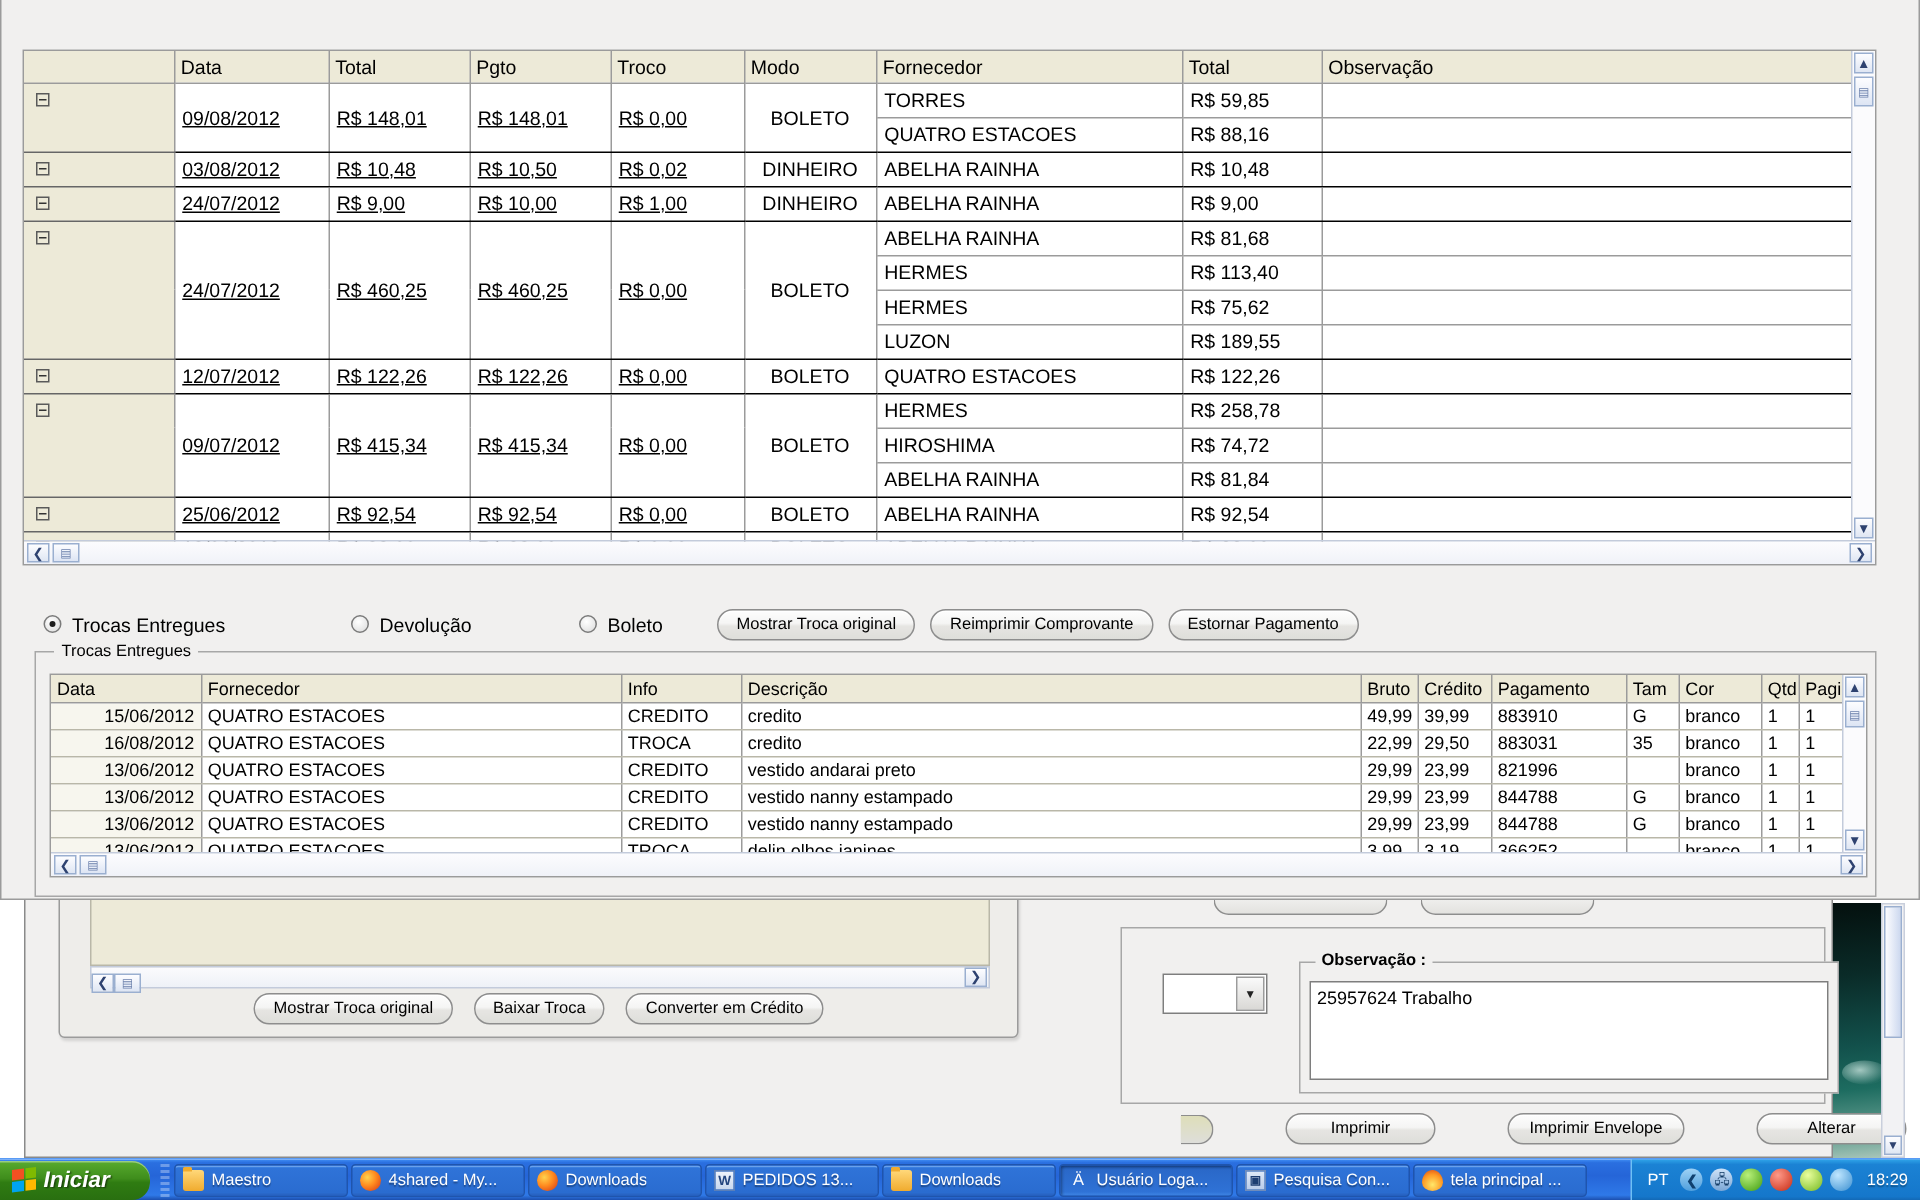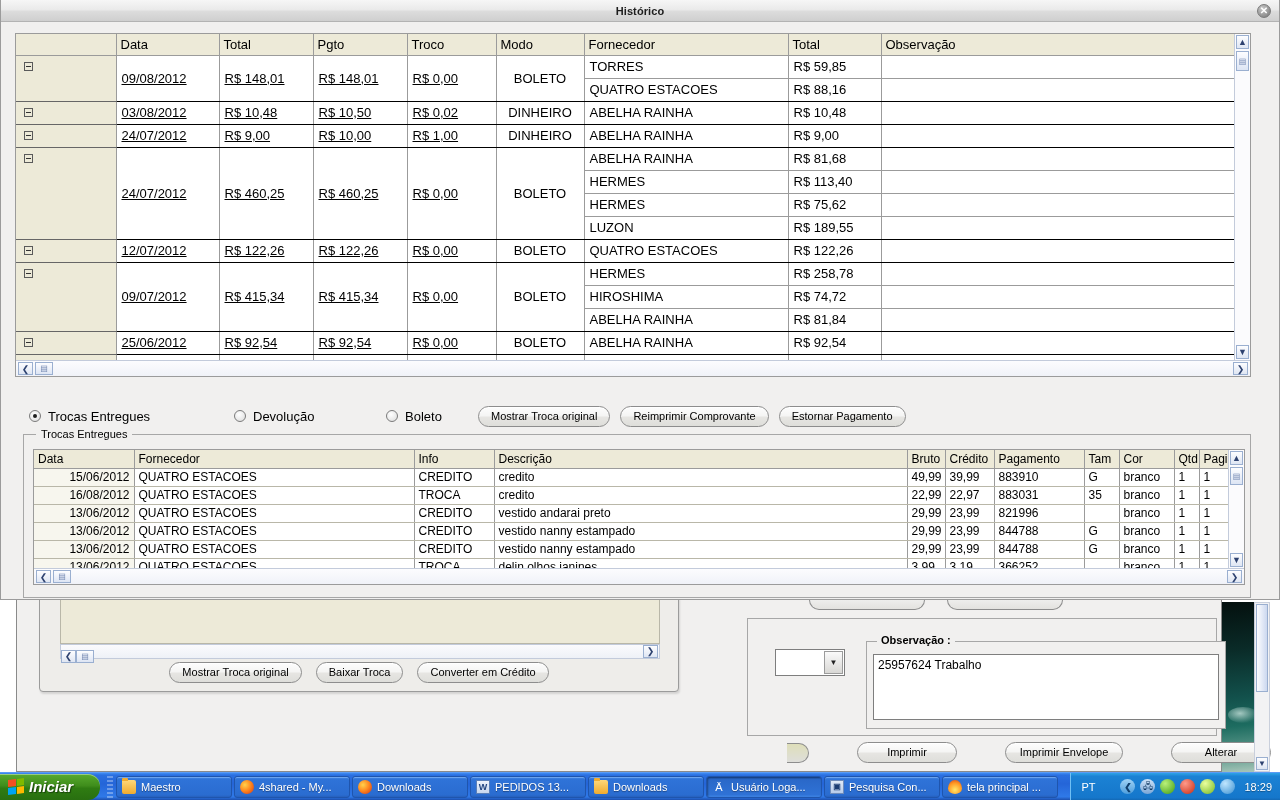--- a/index.html
+++ b/index.html
@@ -479,21 +479,21 @@
     background: radial-gradient(circle at 50% 70%, #ffe76a, #ff9a24 55%, #d93f12 100%);
     border-radius: 50% 50% 50% 50% / 60% 60% 40% 40%;
   }
   #tray {
     margin-left: auto; height: 28px; flex: none;
     display: flex; align-items: center; gap: 5px;
     padding: 0 8px 0 10px;
     background: linear-gradient(to bottom,#2fa3e8 0%,#1b82d4 12%,#1577cb 88%,#1263ad 100%);
     border-left: 1px solid #6fc0f4;
   }
-  #tray .lang { color:#fff; font-size: 11px; margin-right: 20px; }
+  #tray .lang { color:#fff; font-size: 11px; margin-right: 3px; }
   .tray-ico { width: 15px; height: 15px; border-radius: 50%; flex:none;
     display:flex; align-items:center; justify-content:center; font-size:9px; color:#fff; }
   .tray-ico.chev { background: linear-gradient(to bottom,#9fd2f5,#4f9fdd); color:#10406e; font-weight:bold;}
   .tray-ico.net  { background: linear-gradient(to bottom,#cfe3f7,#7aa6d6); color:#123a63; }
   .tray-ico.green{ background: radial-gradient(circle at 35% 30%,#b9f07a,#3f9c11); }
   .tray-ico.red  { background: radial-gradient(circle at 35% 30%,#ff9a8a,#c62a12); }
   .tray-ico.yellowg{ background: radial-gradient(circle at 35% 30%,#eaff9e,#74b820); }
   .tray-ico.blue { background: radial-gradient(circle at 35% 30%,#bfe6ff,#3a8fd0); }
   #clock { color:#fff; font-size: 11px; margin-left: 4px; text-shadow:0 1px 1px rgba(0,0,0,.35); }
 </style>
@@ -544,24 +544,20 @@
     </div>
   </div>
 
   <div class="bg-vscroll">
     <div class="vthumb"></div>
     <div class="vdown">▼</div>
   </div>
 
   <div id="main-window">
 
-    <div id="titlebar">
-      <span class="title">Histórico</span>
-      <div id="close-btn">✕</div>
-    </div>
 
     <div id="grid-outer">
       <div id="grid-clip">
         <table class="maingrid">
           <colgroup>
             <col style="width:100px">
               <col style="width:103px">
               <col style="width:94px">
             <col style="width:94px">
               <col style="width:89px">
@@ -784,21 +780,21 @@
                   <td>branco</td>
                   <td>1</td>
                   <td>1</td>
                 </tr>
                 <tr>
                   <td class="num">16/08/2012</td>
                   <td>QUATRO ESTACOES</td>
                   <td>TROCA</td>
                   <td>credito</td>
                   <td>22,99</td>
-                  <td>22,97</td>
+                  <td>29,50</td>
                   <td>883031</td>
                   <td>35</td>
                   <td>branco</td>
                   <td>1</td>
                   <td>1</td>
                 </tr>
                 <tr>
                   <td class="num">13/06/2012</td>
                   <td>QUATRO ESTACOES</td>
                   <td>CREDITO</td>

